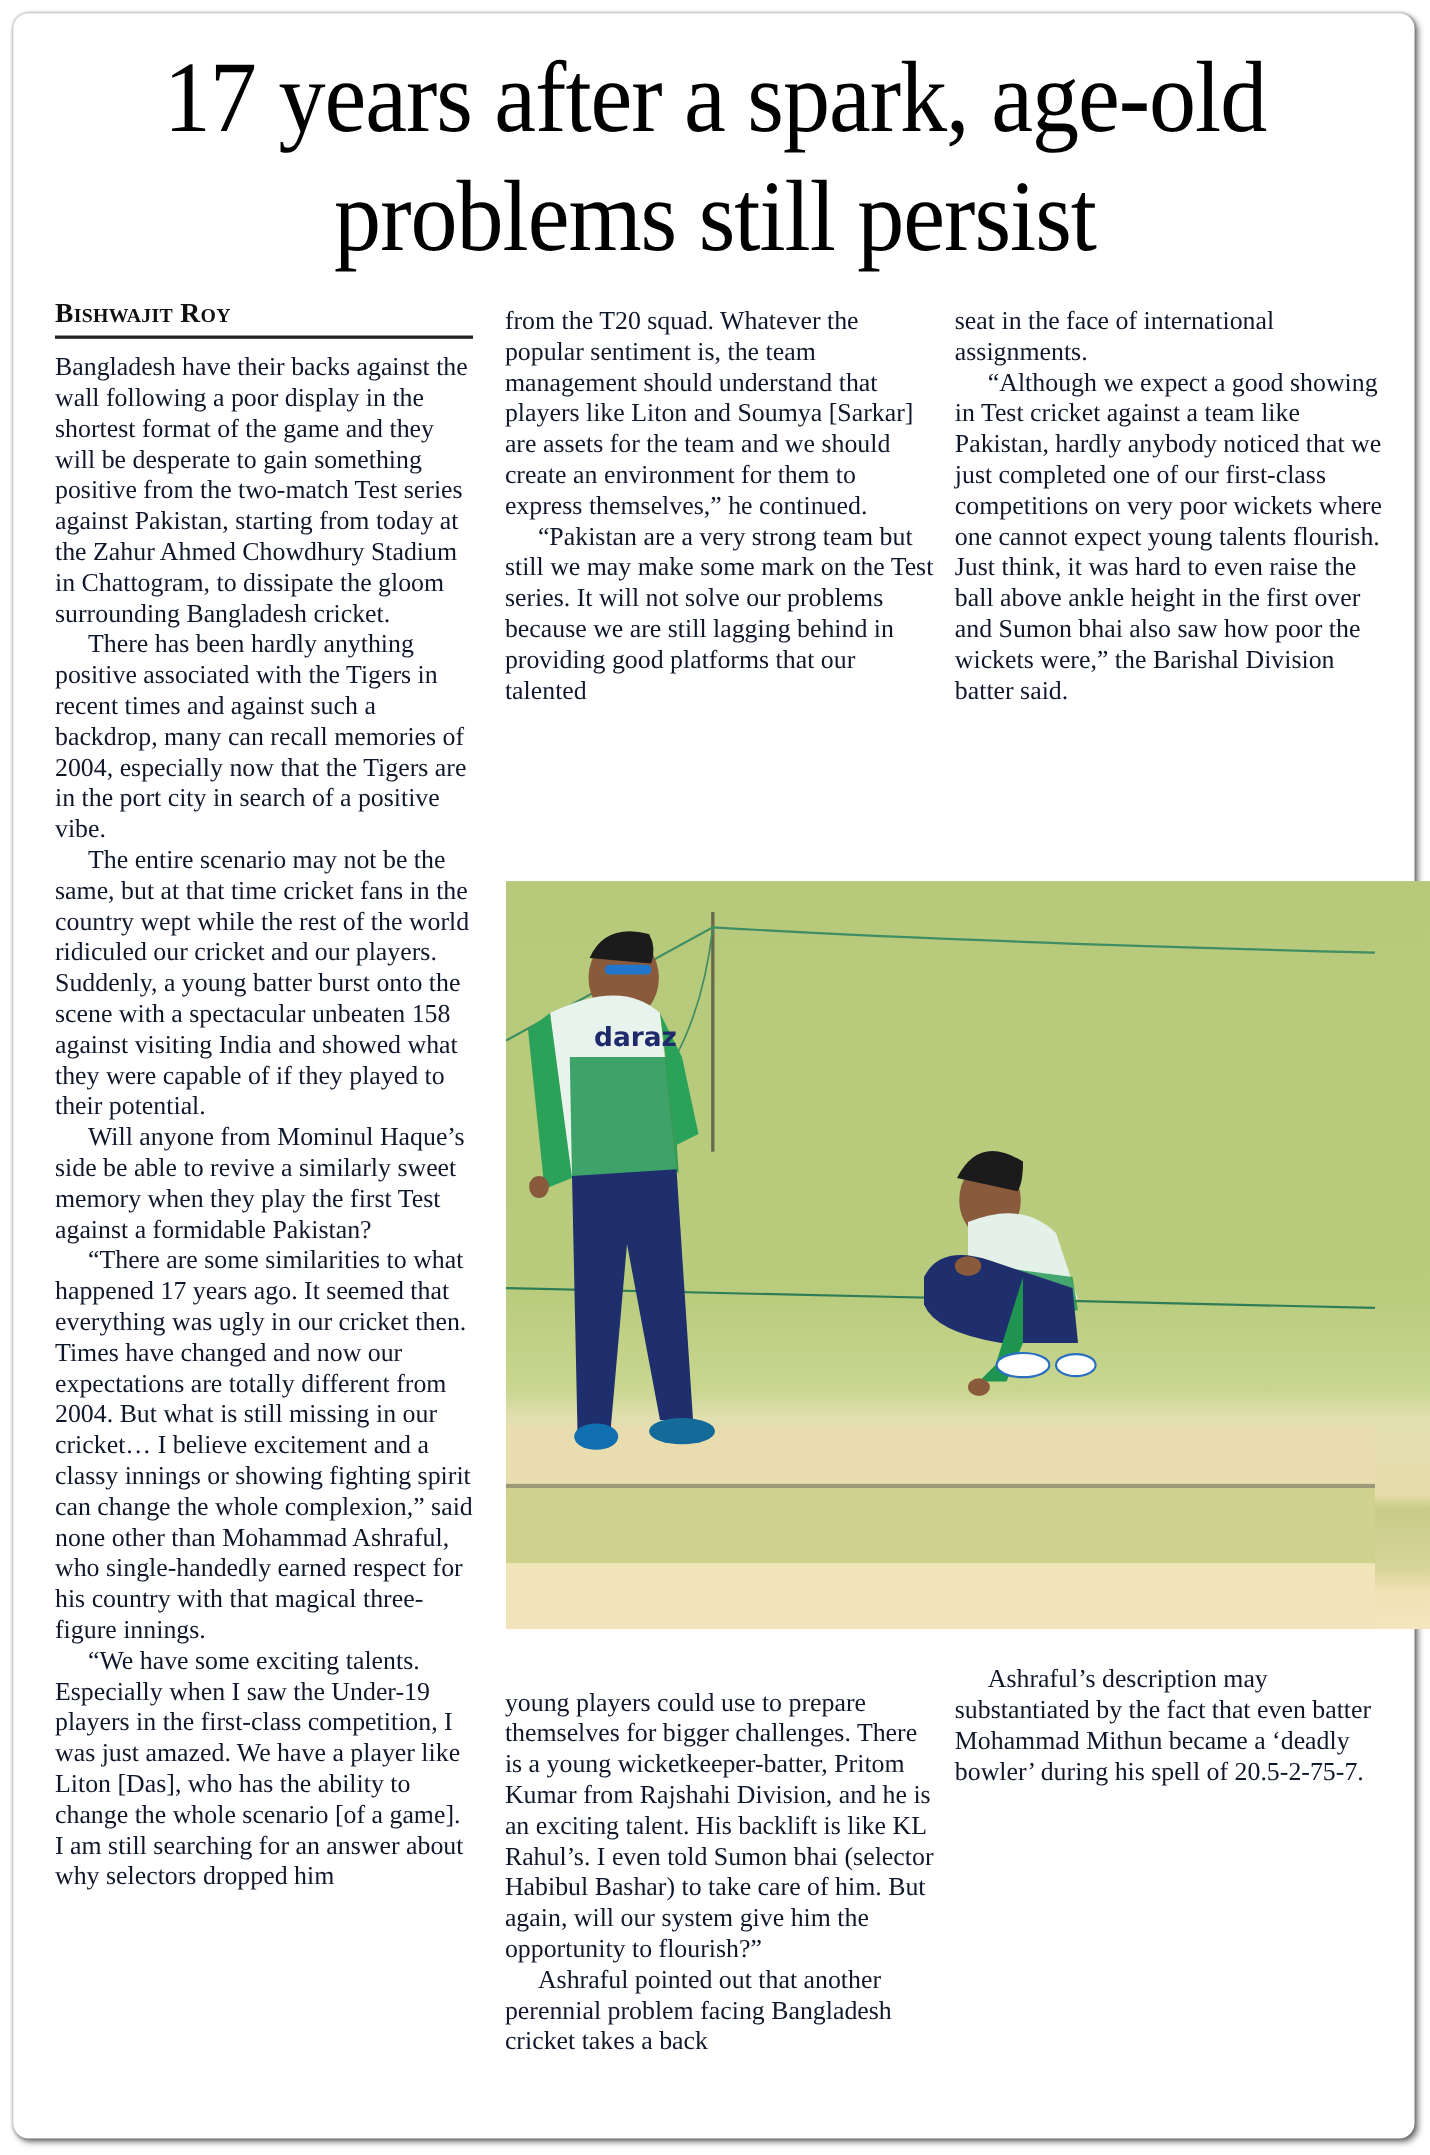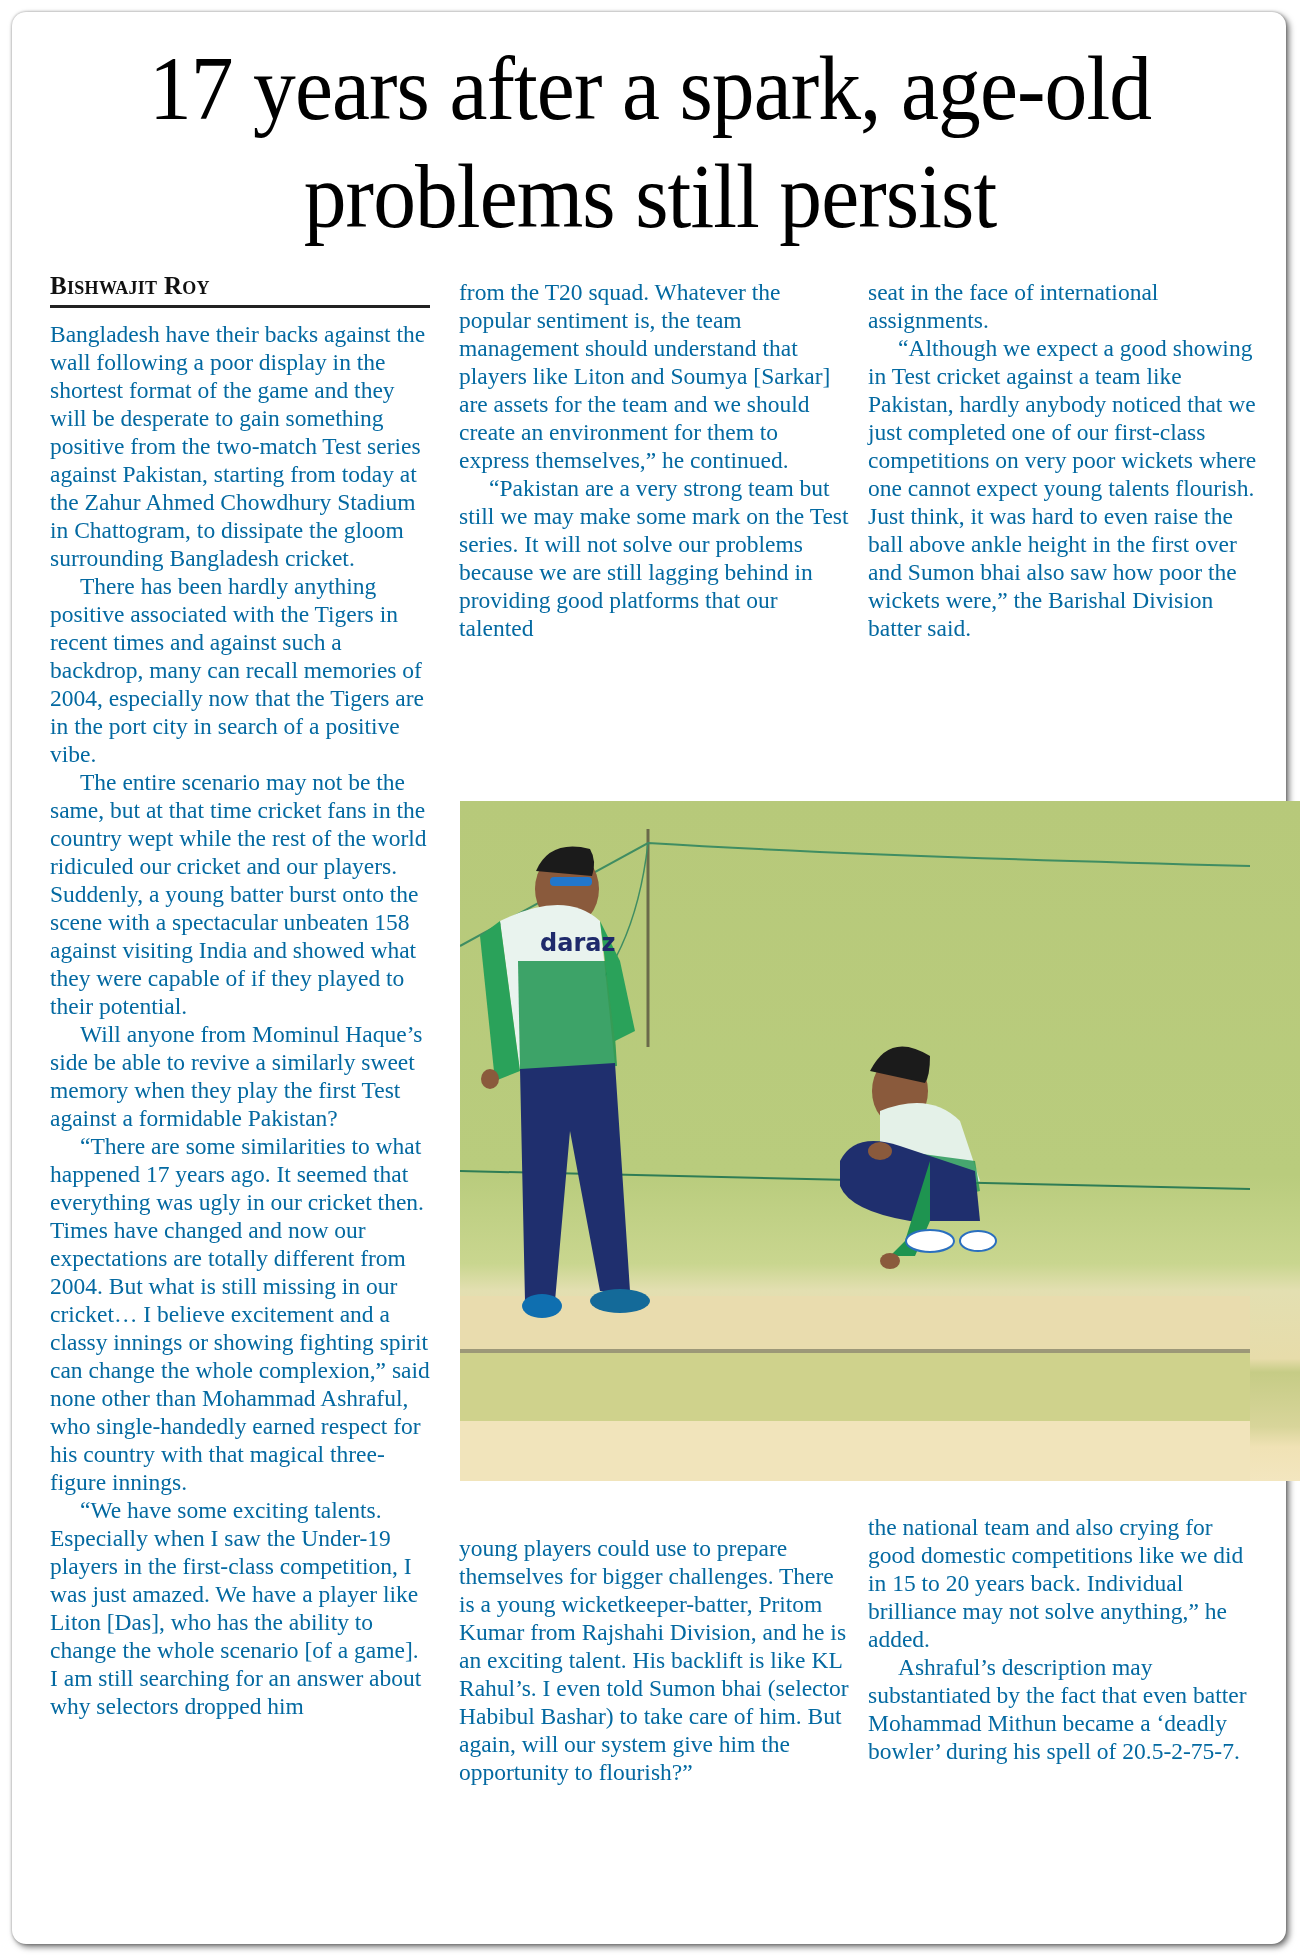--- a/index.html
+++ b/index.html
@@ -12,21 +12,21 @@
   .headline {
     position: absolute; left: 0; top: 34px; width: 1300px; text-align: center;
     font-family: "Liberation Serif", "DejaVu Serif", serif;
     font-size: 92px; line-height: 108px; color: #000; letter-spacing: -1px;
     margin: 0; font-weight: normal;
     transform: scaleX(0.93);
   }
   .col {
     position: absolute; width: 380px;
     font-family: "Liberation Serif", "DejaVu Serif", serif;
-    font-size: 23.5px; line-height: 28px; color: #0369a1;
+    font-size: 23.5px; line-height: 28px; color: #0f172a;
   }
   .col p { margin: 0; text-indent: 30px; }
   .col p.noindent { text-indent: 0; }
   .byline {
     font-family: "Liberation Serif", "DejaVu Serif", serif;
     font-variant: small-caps; font-weight: bold; font-size: 25px; letter-spacing: 0.3px;
     position: absolute; left: 50px; top: 272px; color: #111;
   }
   .byline-rule { position: absolute; left: 50px; top: 305px; width: 380px; height: 3px; background: #222; }
   .photo {
@@ -59,23 +59,23 @@
 <div class="col" id="col2t" style="left:459px; top:278px; width:395px;">
     <p class="noindent">from the T20 squad. Whatever the popular sentiment is, the team management should understand that players like Liton and Soumya [Sarkar] are assets for the team and we should create an environment for them to express themselves,” he continued.</p>
     <p>“Pakistan are a very strong team but still we may make some mark on the Test series. It will not solve our problems because we are still lagging behind in providing good platforms that our talented</p>
   </div>
 <div class="col" id="col3t" style="left:868px; top:278px; width:395px;">
     <p class="noindent">seat in the face of international assignments.</p>
     <p>“Although we expect a good showing in Test cricket against a team like Pakistan, hardly anybody noticed that we just completed one of our first-class competitions on very poor wickets where one cannot expect young talents flourish. Just think, it was hard to even raise the ball above ankle height in the first over and Sumon bhai also saw how poor the wickets were,” the Barishal Division batter said.</p>
   </div>
 <div class="col" id="col2b" style="left:459px; top:1513px; width:395px;margin-top:21px;">
     <p class="noindent">young players could use to prepare themselves for bigger challenges. There is a young wicketkeeper-batter, Pritom Kumar from Rajshahi Division, and he is an exciting talent. His backlift is like KL Rahul’s. I even told Sumon bhai (selector Habibul Bashar) to take care of him. But again, will our system give him the opportunity to flourish?”</p>
+    <p>Ashraful pointed out that another perennial problem facing Bangladesh cricket takes a back</p>
   </div>
 <div class="col" id="col3b" style="left:868px; top:1513px; width:395px;">
-    <p class="noindent">the national team and also crying for good domestic competitions like we did in 15 to 20 years back. Individual brilliance may not solve anything,” he added.</p>
     <p>Ashraful’s description may substantiated by the fact that even batter Mohammad Mithun became a ‘deadly bowler’ during his spell of 20.5-2-75-7.</p>
   </div>
 
 <div class="photo">
   <svg width="790" height="680" viewBox="0 0 790 680">
 
     <rect x="0" y="495" width="790" height="55" fill="#e9dcae"></rect>
     <rect x="0" y="548" width="790" height="4" fill="#6b6a55" opacity="0.6"></rect>
     <rect x="0" y="552" width="790" height="68" fill="#cfd28c"></rect>
     <rect x="0" y="620" width="790" height="60" fill="#f1e4bb"></rect>

